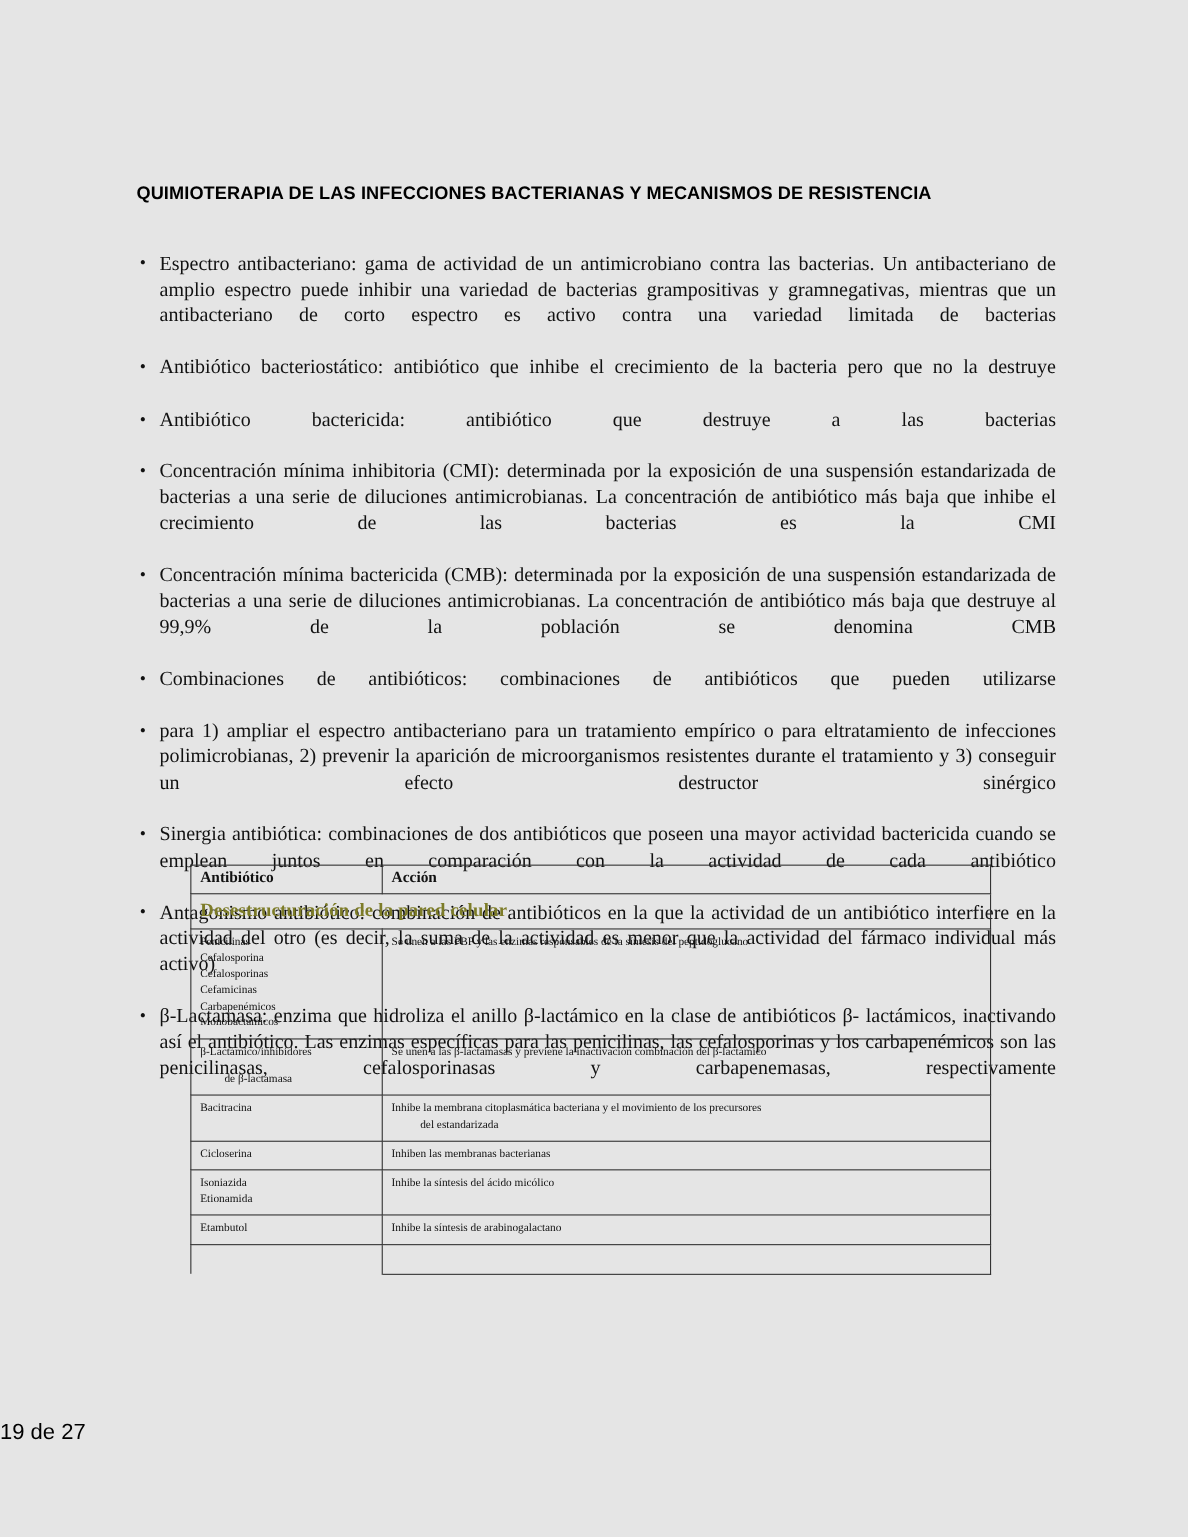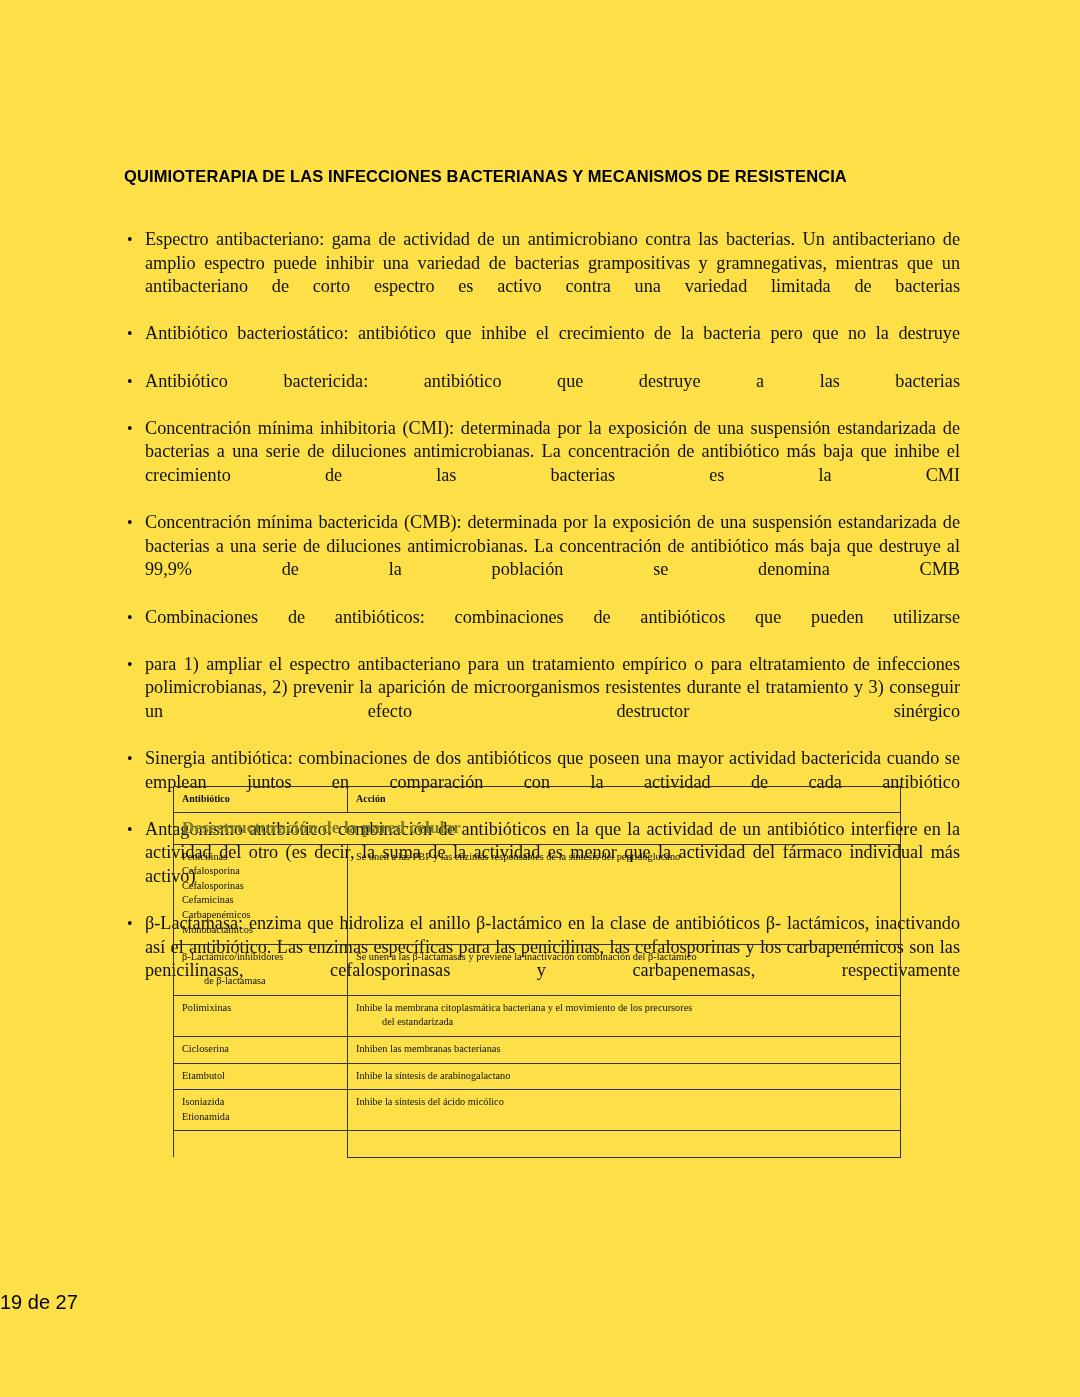--- a/index.html
+++ b/index.html
@@ -5,21 +5,21 @@
 <style>
   html, body {
     margin: 0;
     padding: 0;
     background: #ffffff;
   }
   .page {
     position: relative;
     width: 1080px;
     height: 1397px;
-    background: #fde047;
+    background: #e5e5e5;
     overflow: hidden;
     box-sizing: border-box;
   }
 
   
   .doc-title {
     position: absolute;
     left: 124px;
     top: 166px;
     width: 760px;
@@ -84,21 +84,21 @@
     border: 1px solid #333333;
     padding: 5px 6px 6px 8px;
     vertical-align: top;
     font-size: 10.3px;
     line-height: 14.6px;
     text-align: left;
     font-weight: normal;
   }
   table.drug-table th {
     font-weight: bold;
-    font-size: 10px;
+    font-size: 14px;
     padding-top: 5px;
     padding-bottom: 5px;
   }
   col.c1 { width: 174px; }
   col.c2 { width: auto; }
 
   .section-row td {
     padding: 7px 6px 8px 8px;
     border-top: 1px solid #333333;
     border-bottom: 1px solid #333333;
@@ -224,50 +224,50 @@
             <td class="cell-left">
               <span class="stack-line">β-Lactámico/inhibidores</span>
               <span class="hang-drug">de β-lactamasa</span>
             </td>
             <td>
               <span class="stack-line">Se unen a las β-lactamasas y previene la inactivación combinación del β-lactámico</span>
             </td>
           </tr>
           <tr>
             <td class="cell-left">
-              <span class="stack-line">Polimixinas</span>
+              <span class="stack-line">Bacitracina</span>
             </td>
             <td>
               <span class="stack-line">Inhibe la membrana citoplasmática bacteriana y el movimiento de los precursores</span>
               <span class="hang">del estandarizada</span>
             </td>
           </tr>
           <tr>
             <td class="cell-left">
               <span class="stack-line">Cicloserina</span>
             </td>
             <td>
               <span class="stack-line">Inhiben las membranas bacterianas</span>
             </td>
           </tr>
           <tr>
             <td class="cell-left">
-              <span class="stack-line">Etambutol</span>
-            </td>
-            <td>
-              <span class="stack-line">Inhibe la síntesis de arabinogalactano</span>
-            </td>
-          </tr>
-          <tr>
-            <td class="cell-left">
               <span class="stack-line">Isoniazida</span>
               <span class="stack-line">Etionamida</span>
             </td>
             <td>
               <span class="stack-line">Inhibe la síntesis del ácido micólico</span>
+            </td>
+          </tr>
+          <tr>
+            <td class="cell-left">
+              <span class="stack-line">Etambutol</span>
+            </td>
+            <td>
+              <span class="stack-line">Inhibe la síntesis de arabinogalactano</span>
             </td>
           </tr>
           <tr class="cut-row">
             <td class="cell-left">&nbsp;</td>
             <td>&nbsp;</td>
           </tr>
         </tbody>
     </table>
   </div>
 

